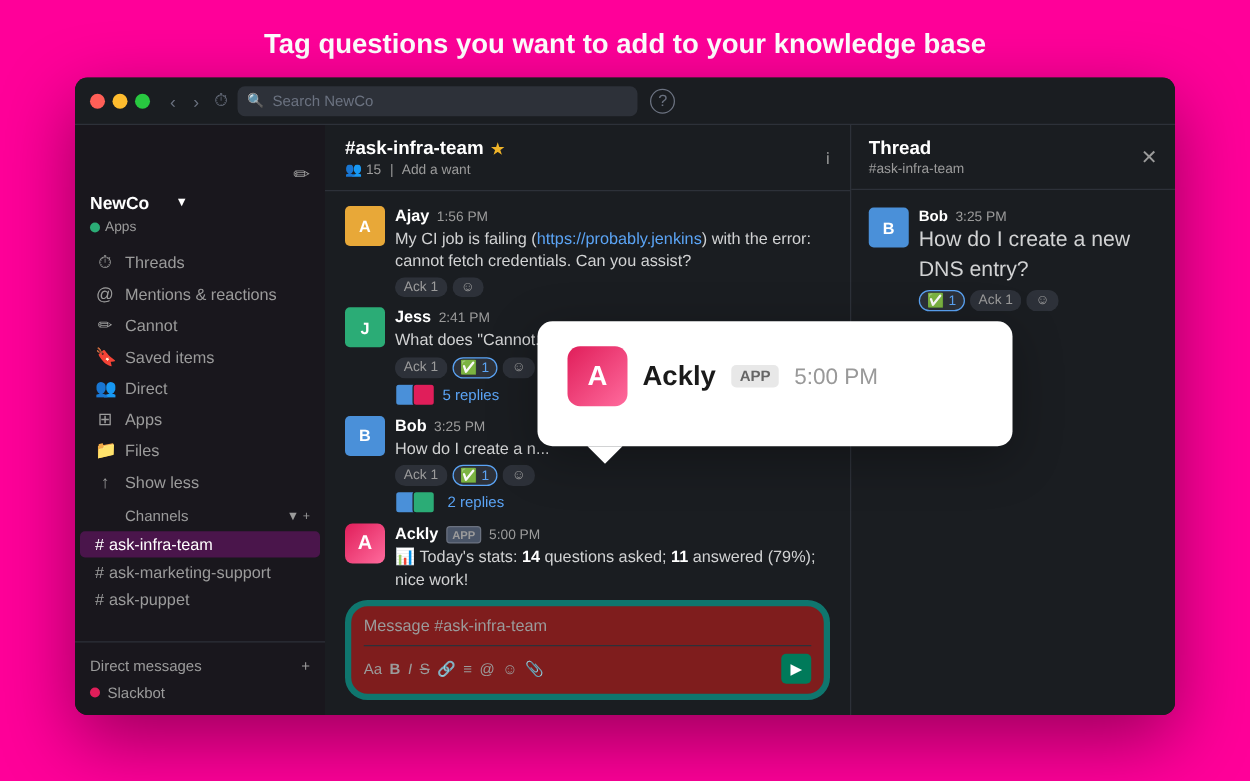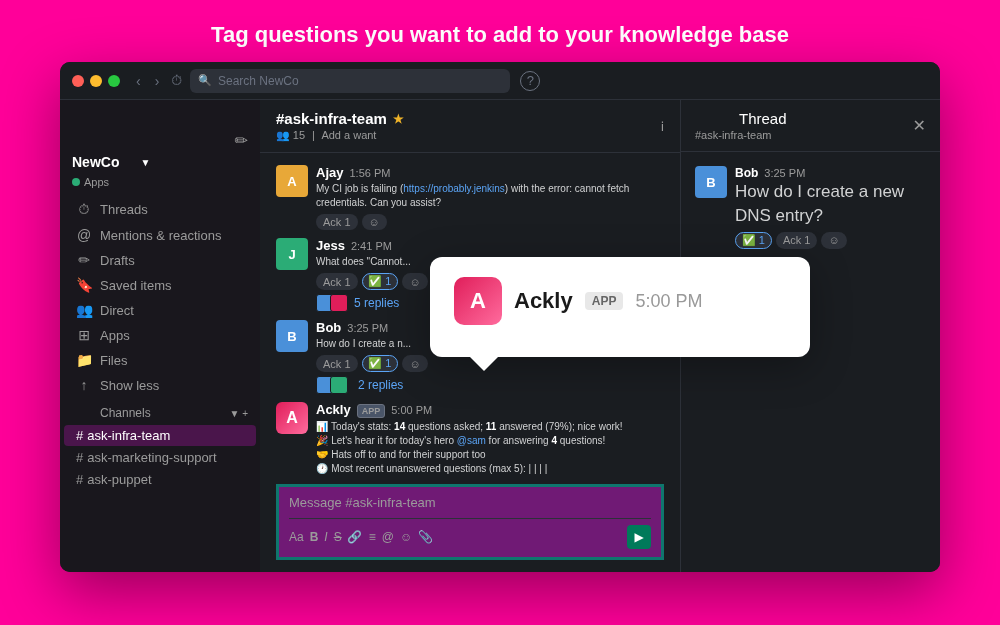--- a/index.html
+++ b/index.html
@@ -212,21 +212,21 @@
     .msg-time { color: #9b9b9b; font-size: 11px; }
     .app-badge {
       background: #4a5568;
       color: #9b9b9b;
       font-size: 9px;
       padding: 1px 4px;
       border-radius: 3px;
       font-weight: 600;
       border: 1px solid #6b7280;
     }
-    .msg-text { color: #d1d2d3; font-size: 10px; line-height: 1.4; margin-top: 2px; }
+    .msg-text { color: #d1d2d3; font-size: 13px; line-height: 1.4; margin-top: 2px; }
     .msg-text a { color: #5ba4f5; text-decoration: none; }
     .msg-text strong { color: white; font-weight: 700; }
     .reactions {
       display: flex;
       gap: 4px;
       margin-top: 4px;
     }
     .reaction {
       background: #2d3139;
       border-radius: 12px;
@@ -254,23 +254,23 @@
       height: 18px;
       border-radius: 3px;
       border: 1px solid #1a1d21;
       margin-right: -4px;
     }
     .channel-input-area {
       padding: 8px 16px 12px;
       flex-shrink: 0;
     }
     .input-box {
-      border: 3px solid #0f766e;
-      border-radius: 0;
-      background: #701a75;
+      border: 5px solid #0f766e;
+      border-radius: 18px;
+      background: #7f1d1d;
       padding: 8px 10px;
     }
     .input-field {
       color: #9b9b9b;
       font-size: 13px;
       padding-bottom: 8px;
       border-bottom: 1px solid #2d3139;
       margin-bottom: 6px;
     }
     .input-toolbar {
@@ -302,21 +302,21 @@
       flex-shrink: 0;
     }
     .thread-header {
       padding: 10px 14px;
       border-bottom: 1px solid #2d3139;
       display: flex;
       align-items: center;
       justify-content: space-between;
       flex-shrink: 0;
     }
-    .thread-title { color: white; font-weight: 400; font-size: 15px; margin-left: 44px; }
+    .thread-title { color: white; font-weight: 700; font-size: 15px; }
     .thread-channel { color: #9b9b9b; font-size: 11px; margin-top: 2px; }
     .thread-close { color: #9b9b9b; font-size: 16px; cursor: pointer; }
     .thread-messages { flex: 1; overflow-y: auto; padding: 8px 0; }
     .thread-message {
       padding: 6px 14px;
       display: flex;
       gap: 8px;
     }
     .thread-msg-content { flex: 1; }
     .thread-msg-text { color: #d1d2d3; font-size: 17px; line-height: 1.4; }
@@ -422,21 +422,21 @@
         <div class="nav-item">
           <span class="icon">⏱</span>
           <span>Threads</span>
         </div>
         <div class="nav-item">
           <span class="icon">@</span>
           <span>Mentions &amp; reactions</span>
         </div>
         <div class="nav-item">
           <span class="icon">✏</span>
-          <span>Drafts</span>
+          <span>Cannot</span>
         </div>
         <div class="nav-item">
           <span class="icon">🔖</span>
           <span>Saved items</span>
         </div>
         <div class="nav-item">
           <span class="icon">👥</span>
           <span>Direct</span>
         </div>
         <div class="nav-item">
@@ -459,20 +459,30 @@
           <span style="margin-right:4px;">#</span>
           <span>ask-infra-team</span>
         </div>
         <div class="channel-item">
           <span style="margin-right:4px;">#</span>
           <span>ask-marketing-support</span>
         </div>
         <div class="channel-item">
           <span style="margin-right:4px;">#</span>
           <span>ask-puppet</span>
+        </div>
+      </div>
+      <div class="sidebar-bottom">
+        <div class="dm-header">
+          <span>Direct messages</span>
+          <span>+</span>
+        </div>
+        <div class="dm-item">
+          <span class="slackbot-dot"></span>
+          <span>Slackbot</span>
         </div>
       </div>
     </div>
 
     <div class="channel-area">
       <div class="channel-header">
         <div>
           <div class="channel-title">
             <span>#ask-infra-team</span>
             <span style="color:#f0b429;font-size:12px;">★</span>

